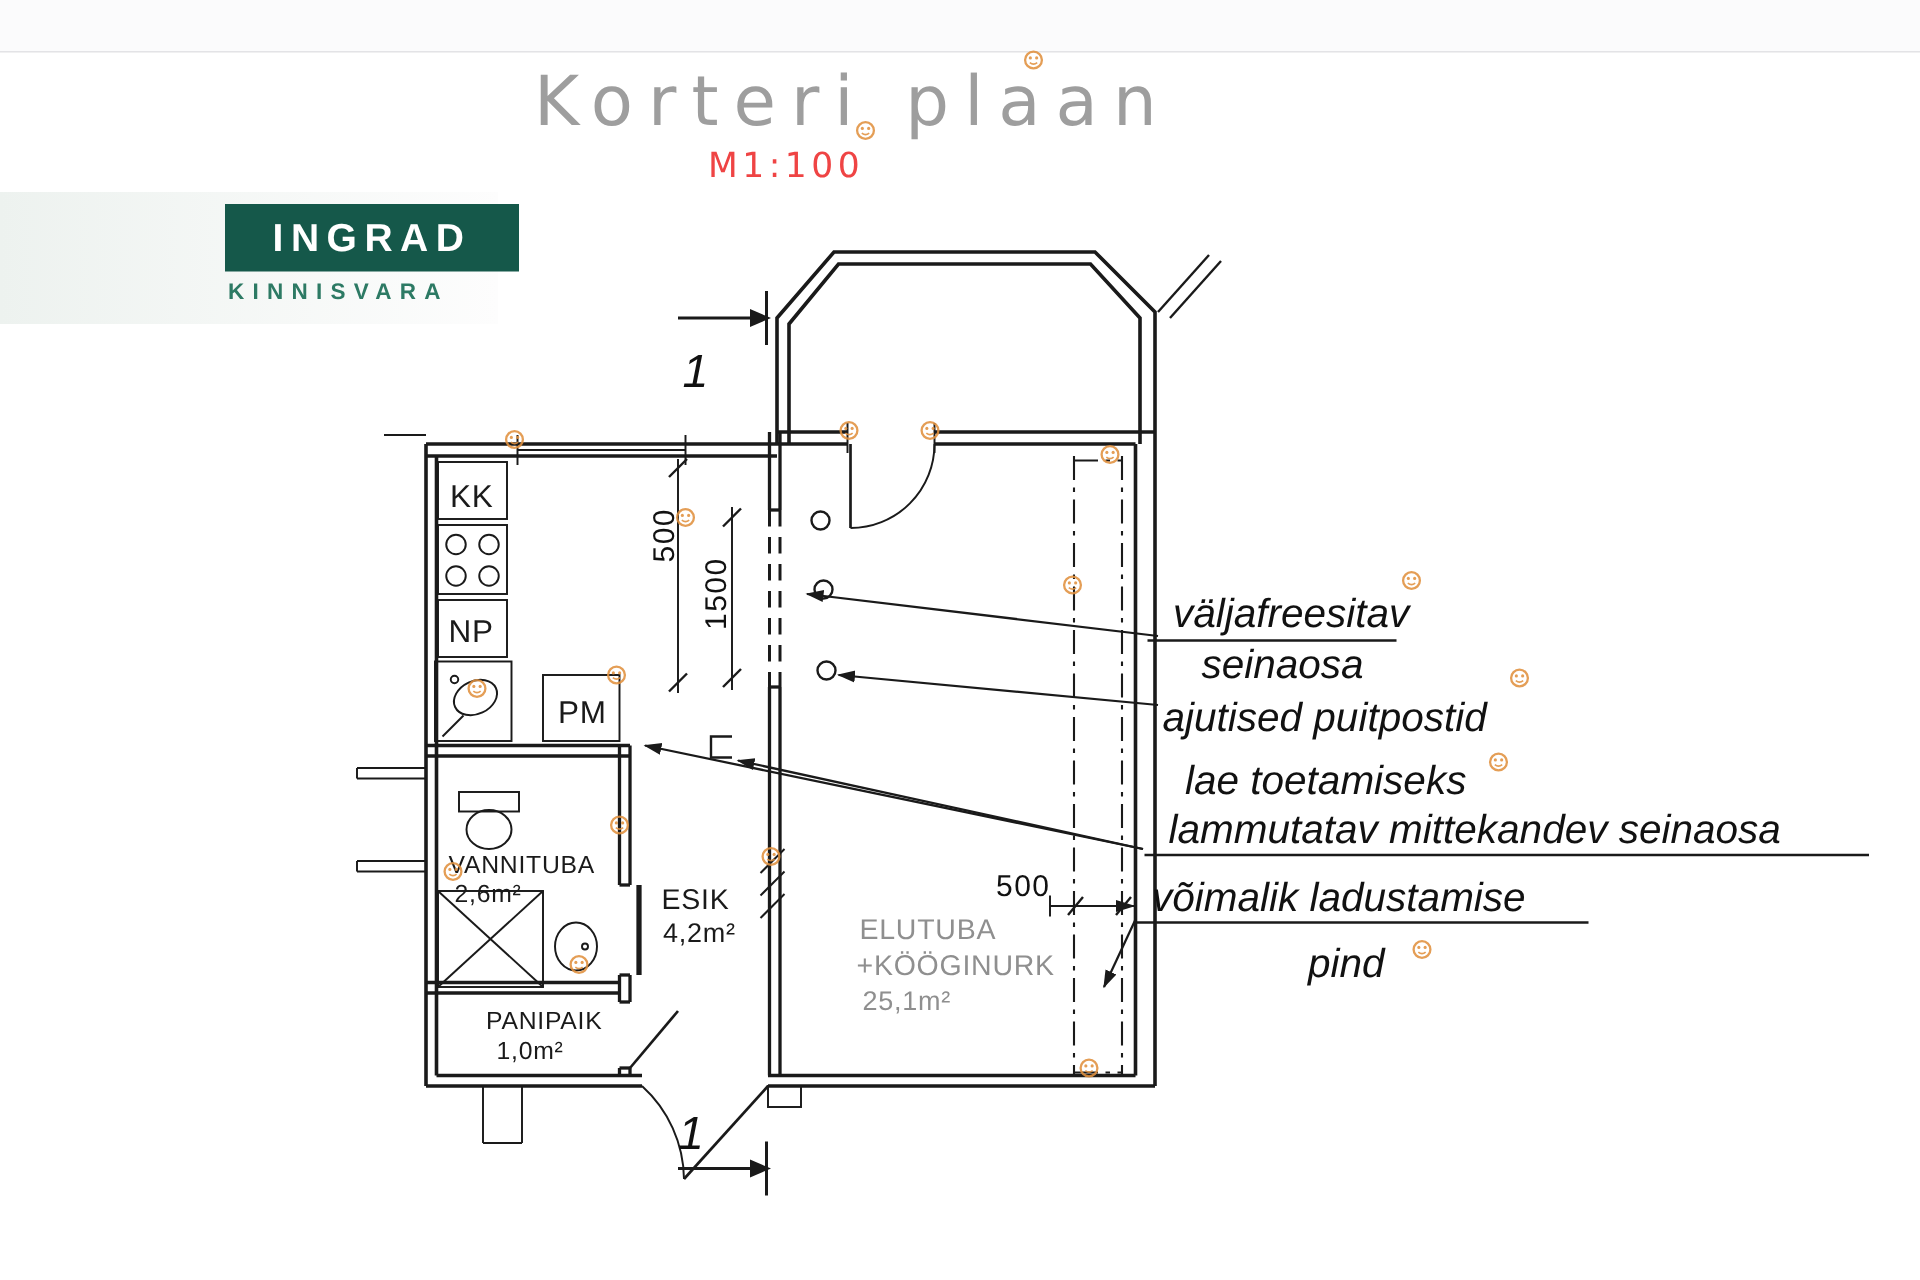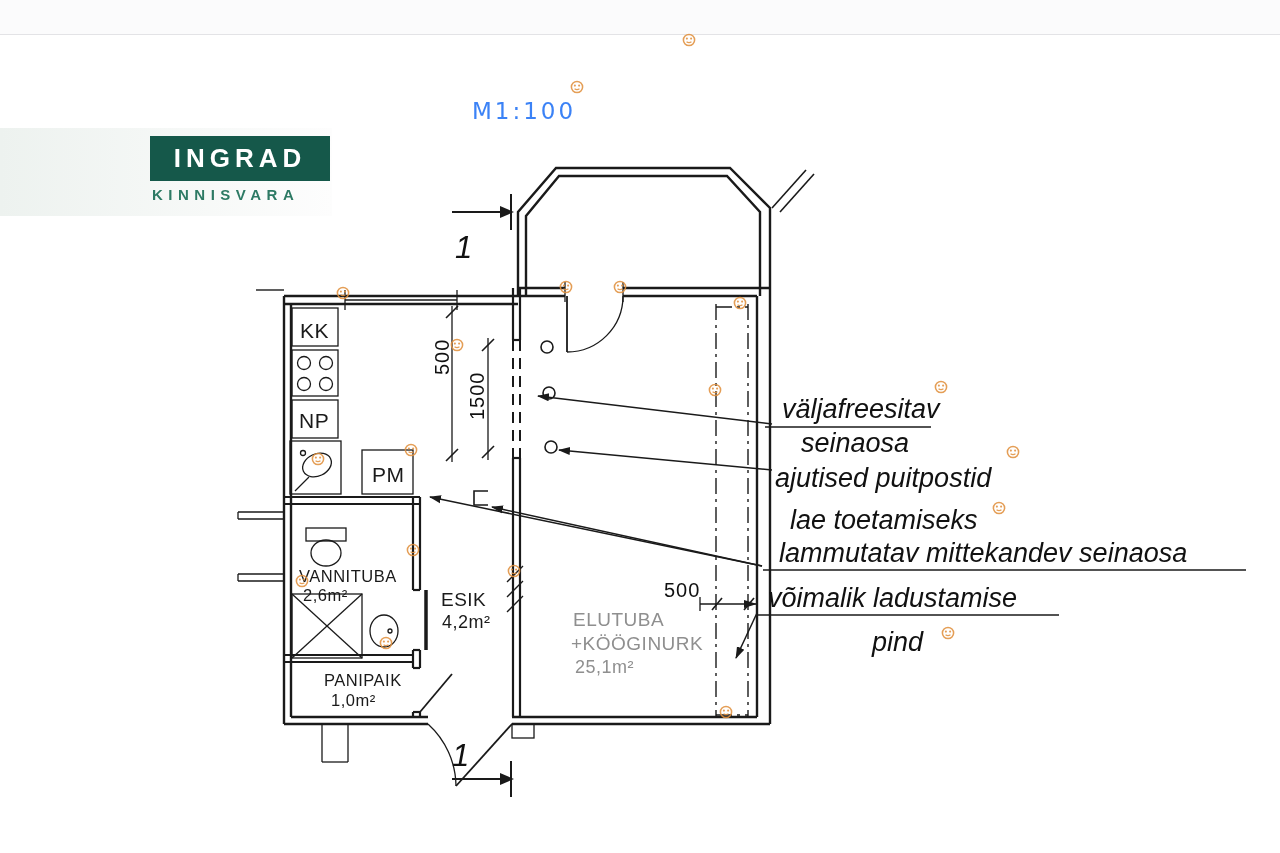--- a/index.html
+++ b/index.html
@@ -3,44 +3,45 @@
 <meta charset="utf-8">
 <style>
   html,body{margin:0;padding:0;background:#fff;}
   body{width:1280px;height:853px;position:relative;overflow:hidden;
        font-family:"Liberation Sans",sans-serif;}
   .page{position:absolute;inset:0;width:1280px;height:853px;background:#ffffff;}
   .topbar{position:absolute;top:0;left:0;width:1280px;height:34px;
           background:#fbfbfc;border-bottom:1px solid #e3e3e6;}
   .title{position:absolute;top:40px;left:356px;font-size:46px;color:#9e9e9e;
          letter-spacing:10px;font-family:"DejaVu Sans",sans-serif;font-weight:400;}
-  .scale{position:absolute;top:98px;left:472px;font-size:23px;color:#3b82f6;
+  .scale{position:absolute;top:98px;left:472px;font-size:23px;color:#ef4444;
          letter-spacing:3px;font-family:"DejaVu Sans",sans-serif;}
   .logo-band{position:absolute;top:128px;left:0;width:332px;height:88px;
              background:linear-gradient(90deg,#edf2ef,#fdfdfd);}
-  .logo-box{position:absolute;top:8px;left:150px;width:180px;height:45px;
+  .logo-box{position:absolute;top:8px;left:150px;width:196px;height:45px;
             background:#15584a;color:#ffffff;display:flex;align-items:center;
             justify-content:center;font-size:26px;font-weight:bold;letter-spacing:5px;}
   .logo-sub{position:absolute;top:58px;left:152px;width:176px;text-align:left;
             color:#2d7a64;font-size:15px;letter-spacing:5.5px;font-weight:bold;}
   svg.plan{position:absolute;top:0;left:0;z-index:3;}
   .lbl{font-family:"Liberation Sans",sans-serif;fill:#1a1a1a;letter-spacing:.5px;}
   .lbl-gray{fill:#8f8f8f;}
   .ann{font-family:"Liberation Sans",sans-serif;font-style:italic;font-size:27px;fill:#111;}
   .dim{font-family:"Liberation Sans",sans-serif;font-size:20px;fill:#111;letter-spacing:1px;}
   .secnum{font-family:"Liberation Sans",sans-serif;font-style:italic;font-size:31px;fill:#111;}
   .wm{color:#e1913f;opacity:.88;}
 </style>
 </head>
 <body>
 
 <div class="page">
 
   <div class="topbar"></div>
 
+  <div class="title">Korteri plaan</div>
   <div class="scale">M1:100</div>
 
   <div class="logo-band">
     <div class="logo-box">
       <span>INGRAD</span>
     </div>
     <div class="logo-sub">KINNISVARA</div>
   </div>
 
   <svg class="plan" width="1280" height="853" viewBox="0 0 1280 853">

